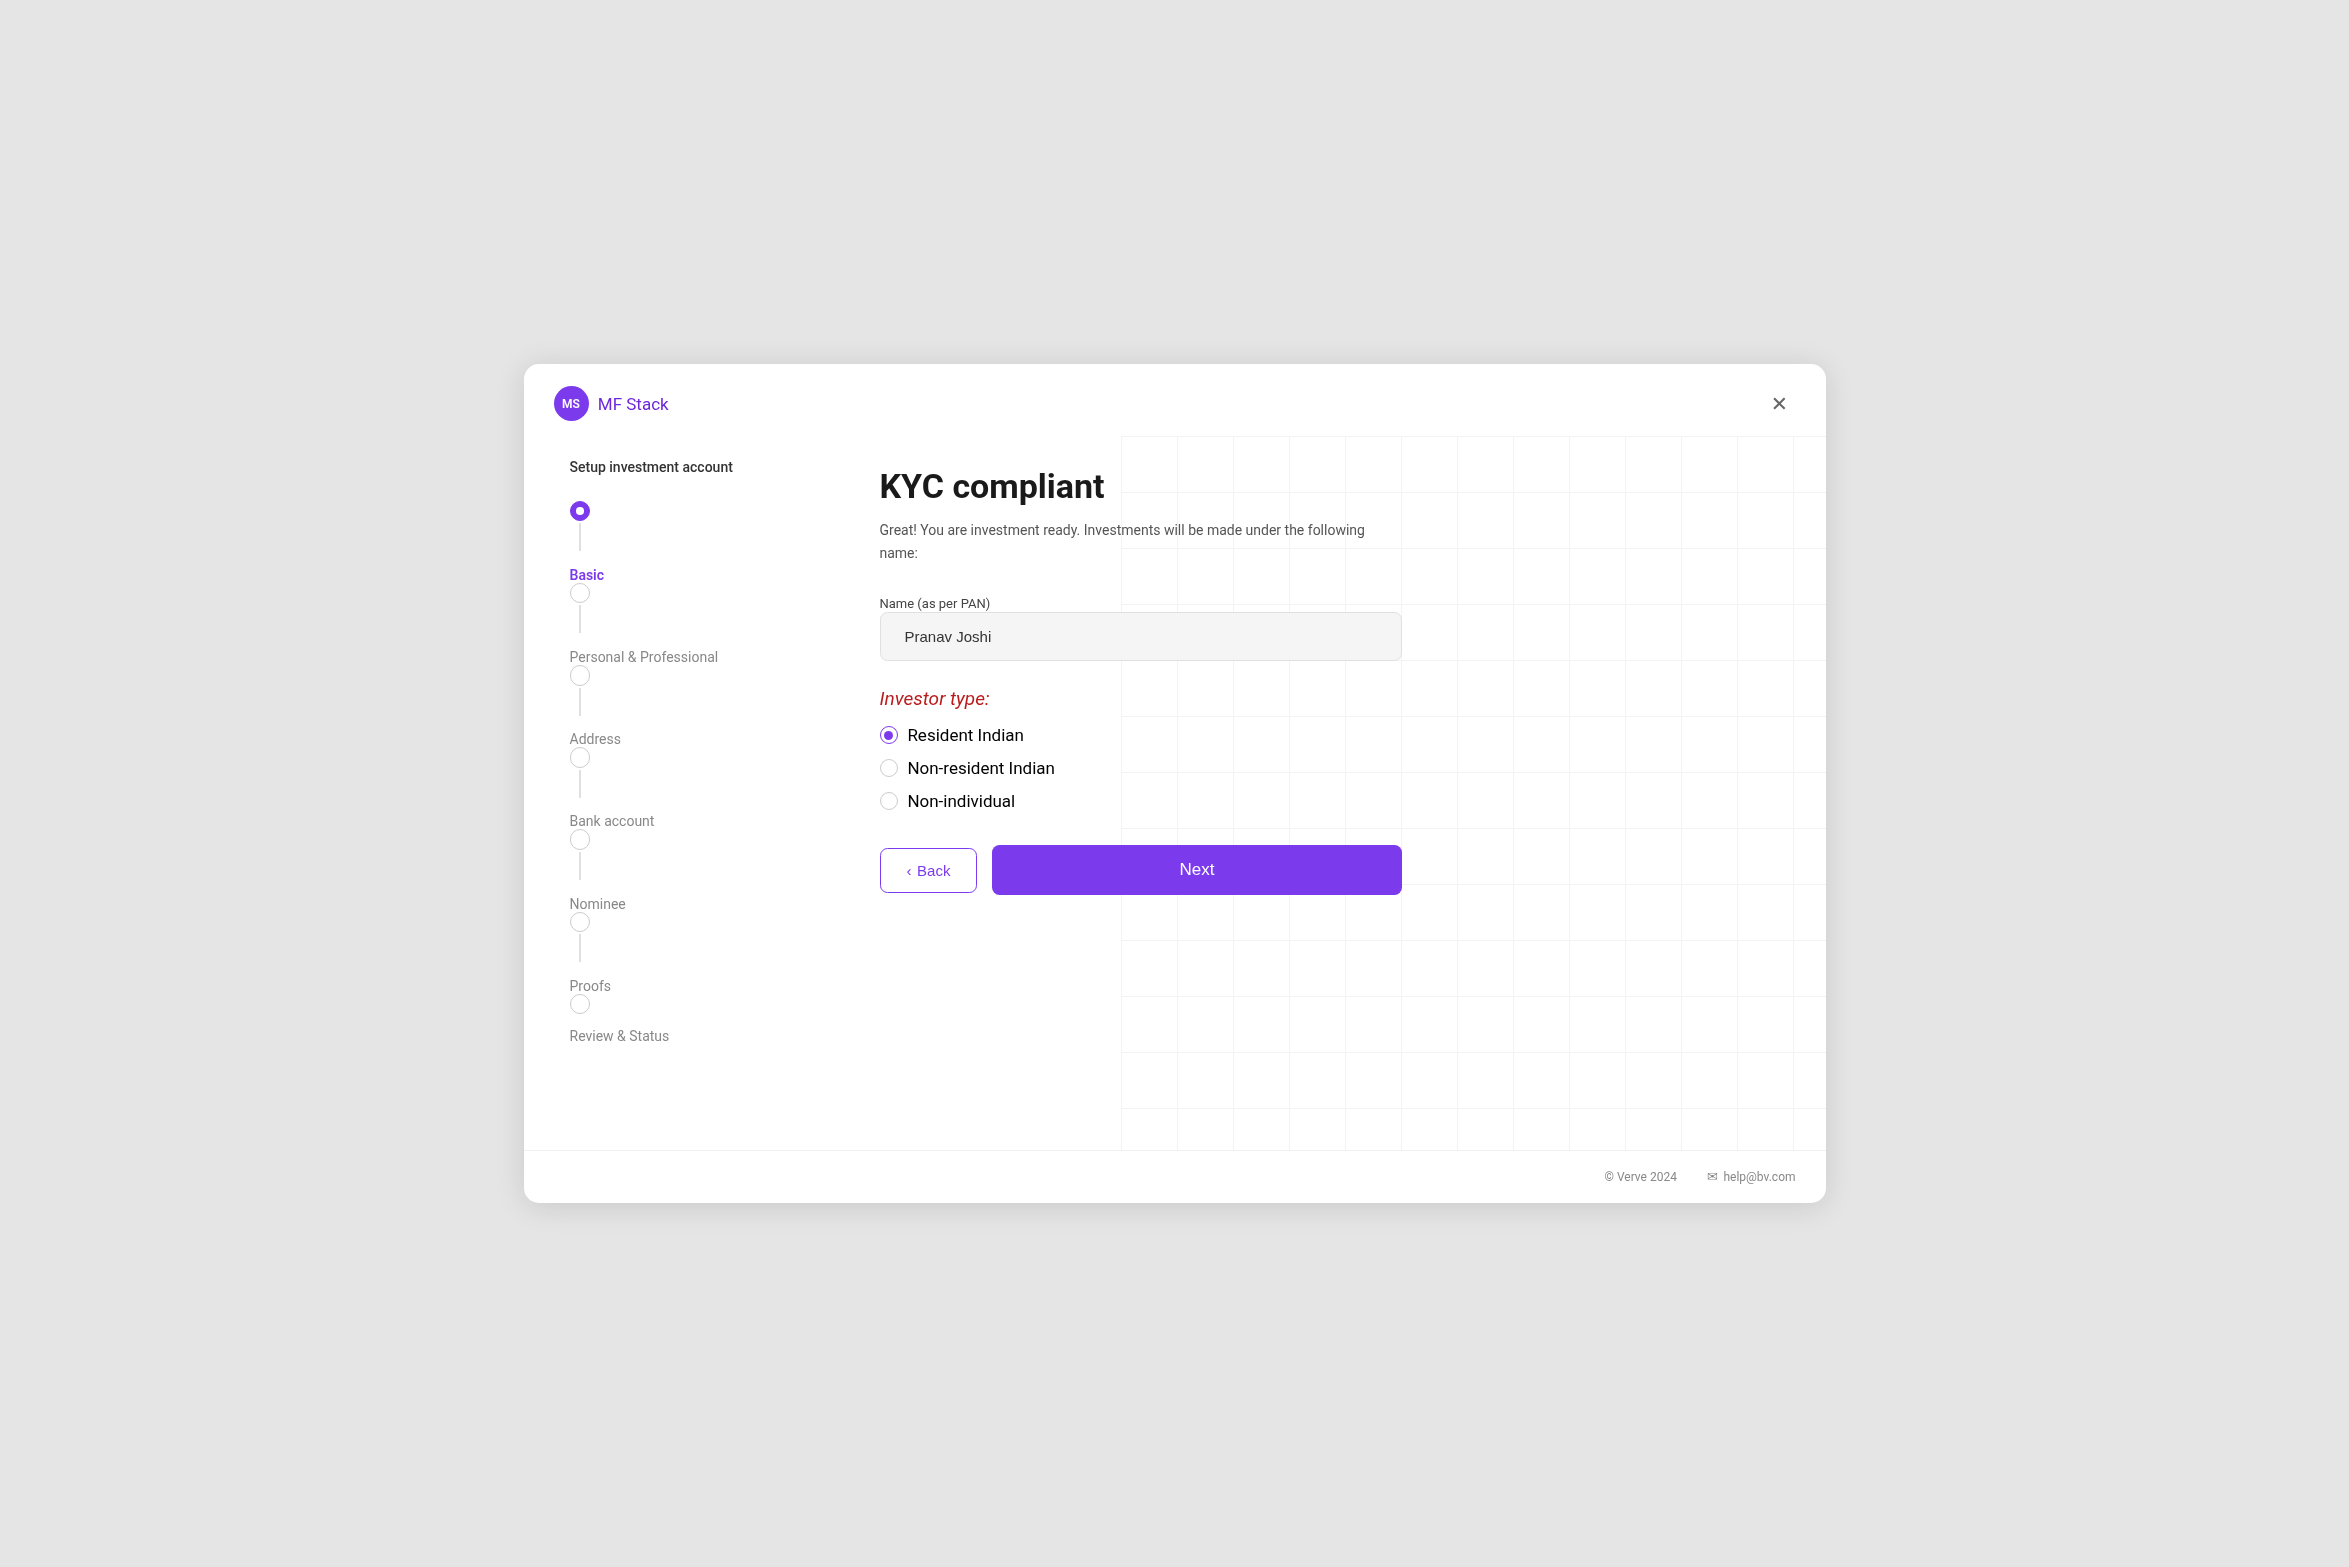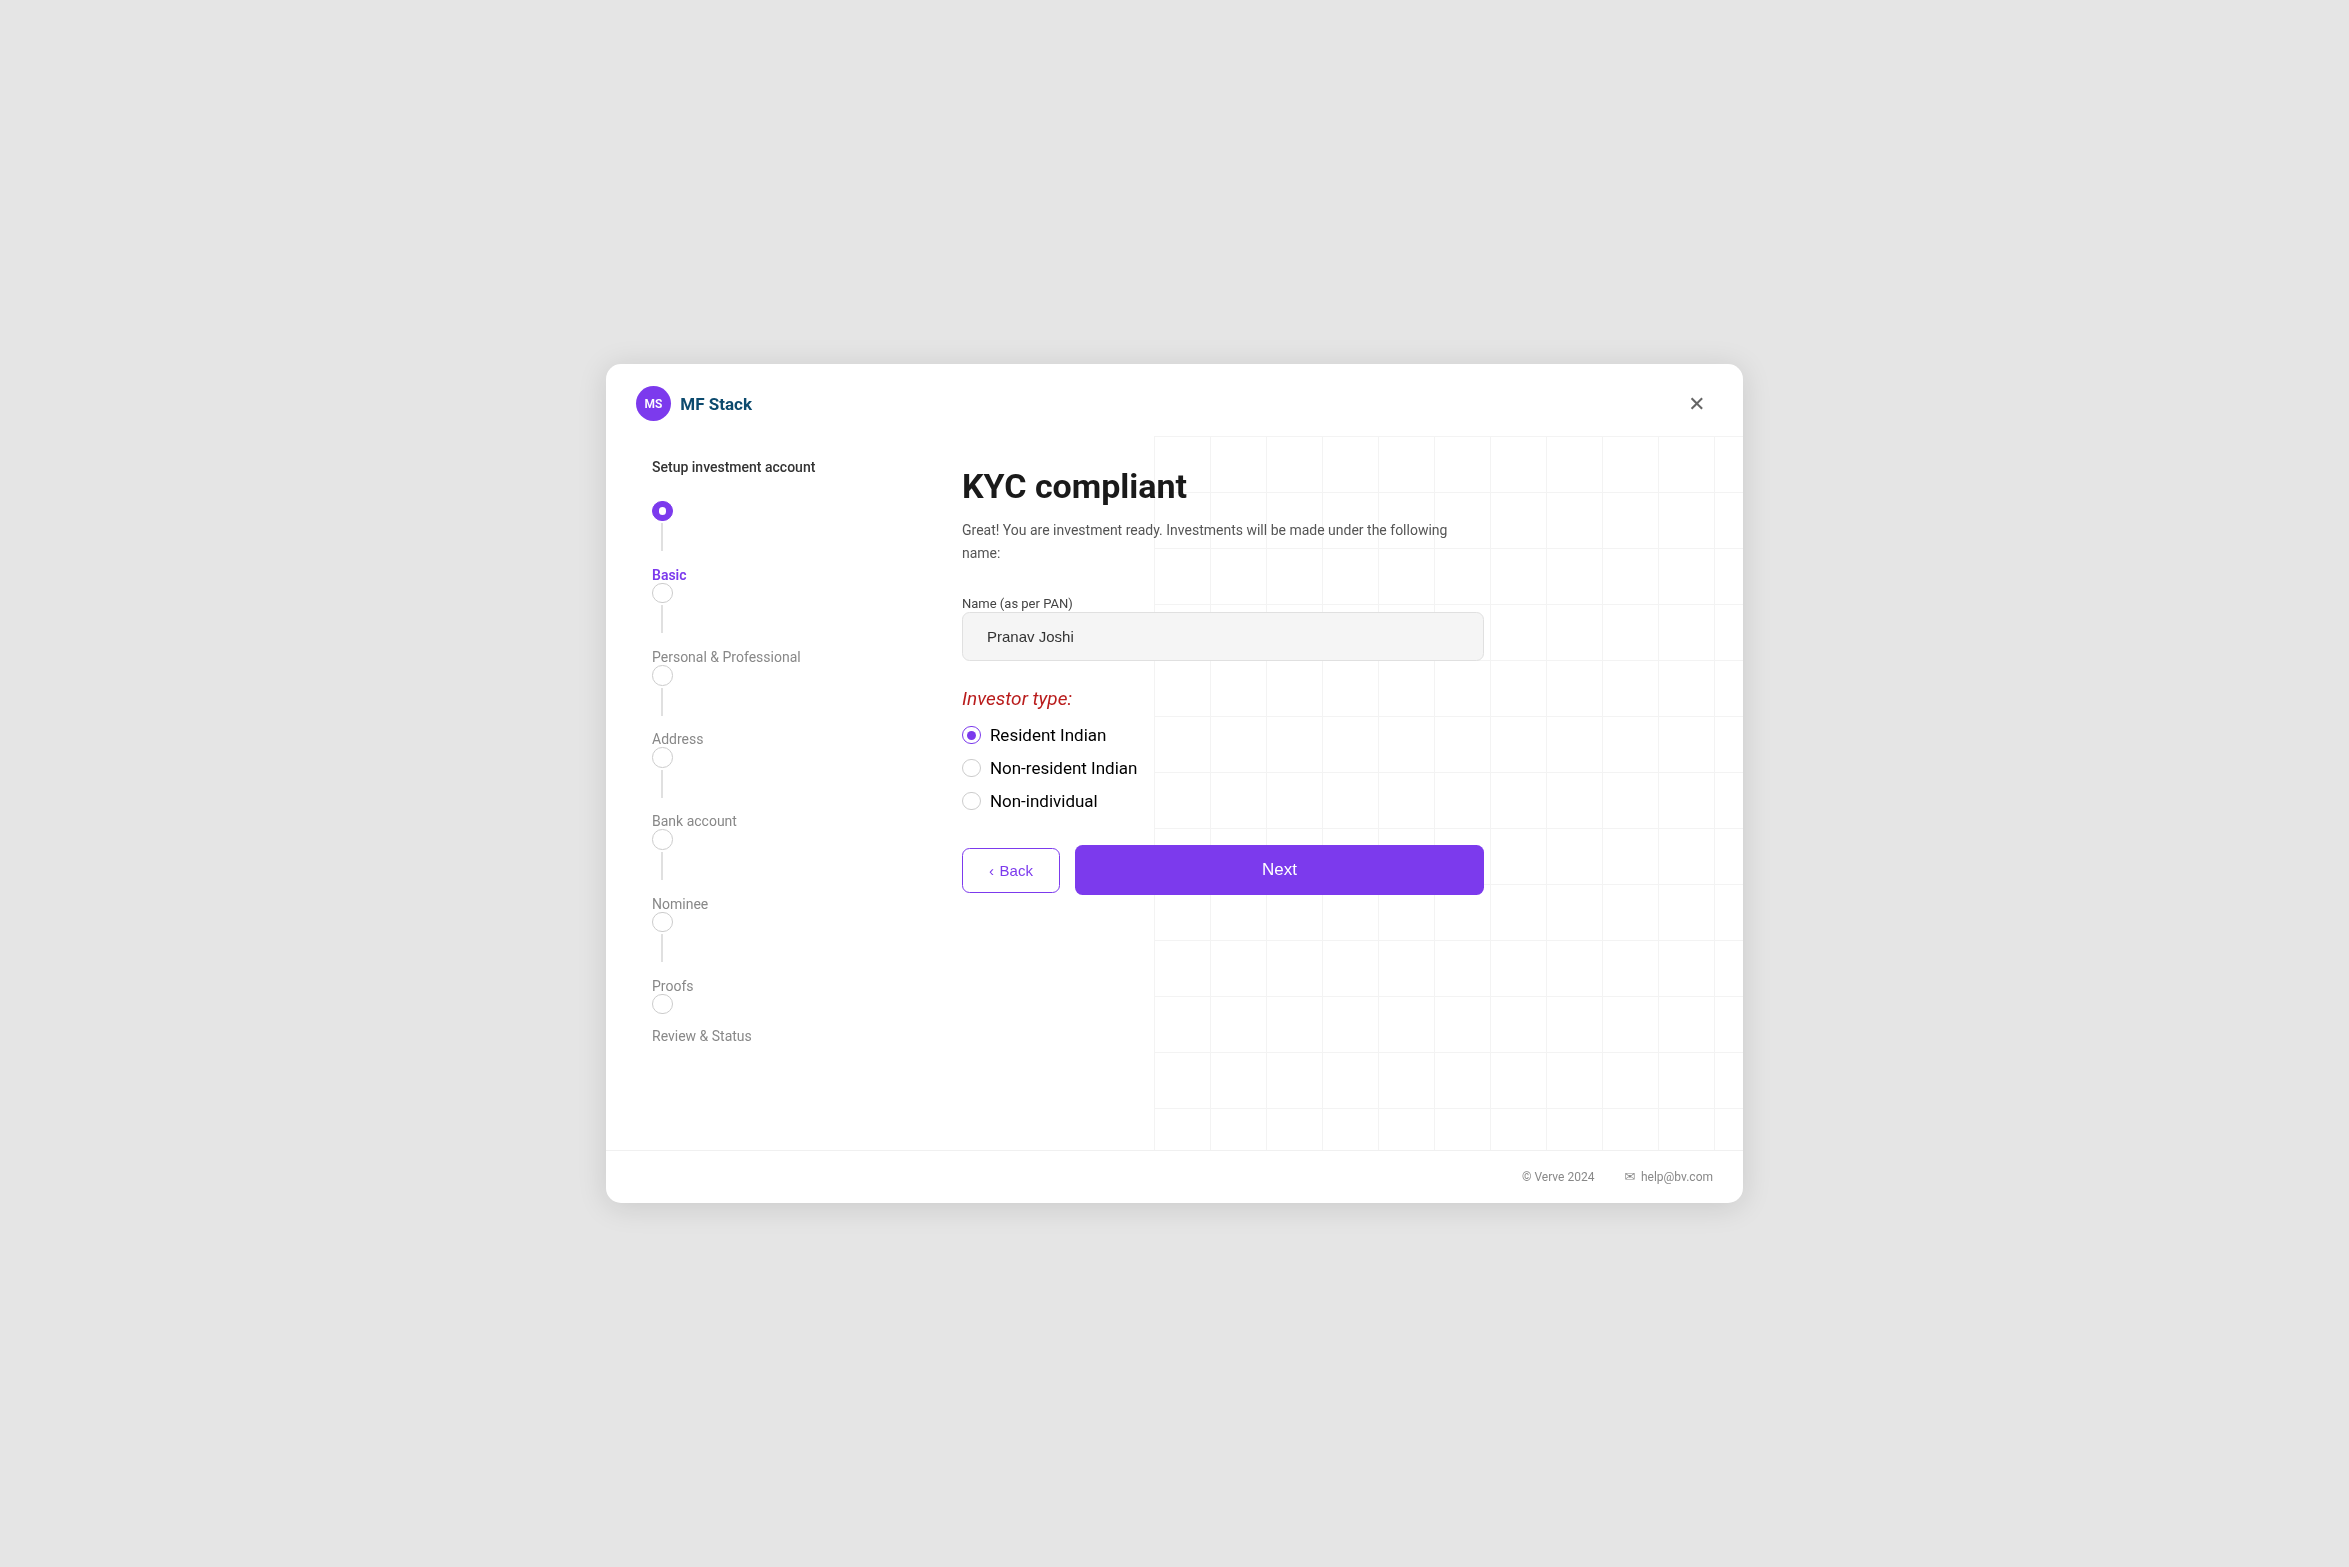--- a/index.html
+++ b/index.html
@@ -13,21 +13,21 @@
       display: flex;
       justify-content: center;
       align-items: center;
       min-height: 100vh;
       font-family: -apple-system, BlinkMacSystemFont, 'Segoe UI', Roboto, sans-serif;
     }
 
     .modal {
       background: #ffffff;
       border-radius: 15px;
-      width: 1137px;
+      width: 1302px;
       min-height: 839px;
       position: relative;
       display: flex;
       flex-direction: column;
       box-shadow: 0 3.7px 30px rgba(0,0,0,0.12);
       overflow: hidden;
     }
 
     .modal-header {
       display: flex;
@@ -52,22 +52,22 @@
       align-items: center;
       justify-content: center;
       color: white;
       font-size: 12px;
       font-weight: 600;
       flex-shrink: 0;
     }
 
     .app-title {
       font-size: 17px;
-      font-weight: 700;
-      color: #0c4a6e;
+      font-weight: 400;
+      color: #6d28d9;
     }
 
     .close-btn {
       background: none;
       border: none;
       cursor: pointer;
       color: #666;
       font-size: 20.5px;
       line-height: 1;
       padding: 3.7px 7.5px;

